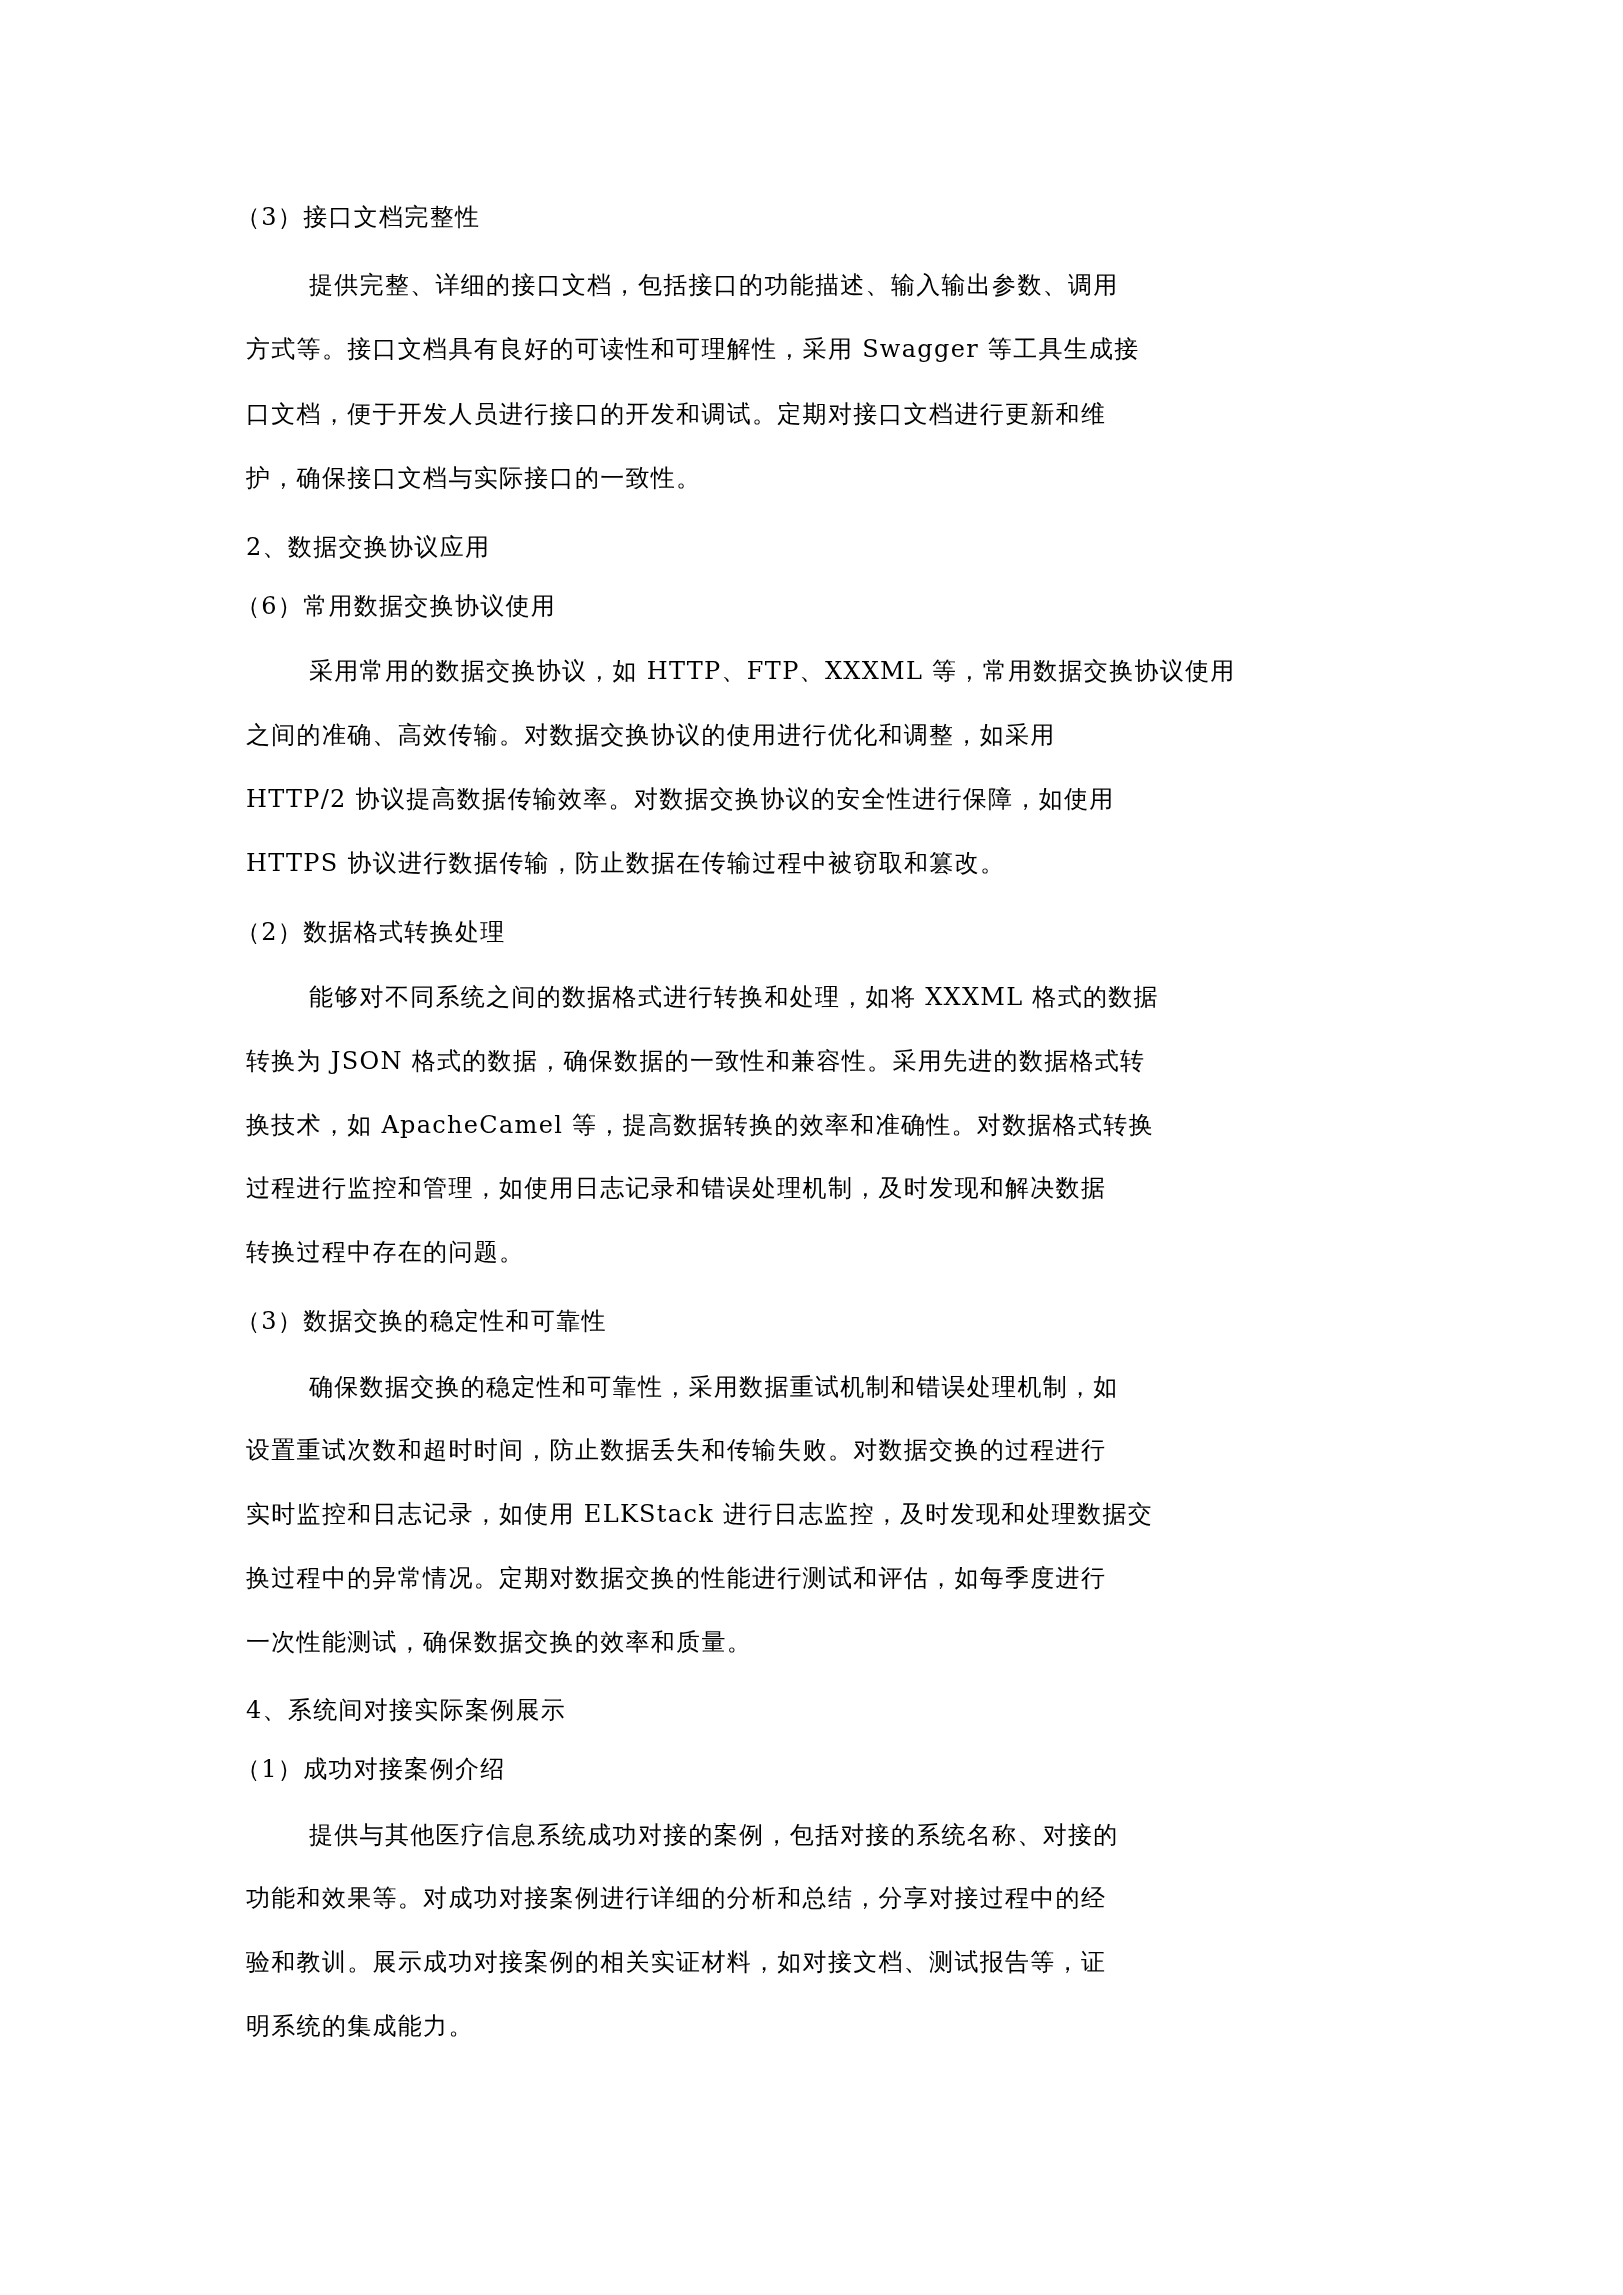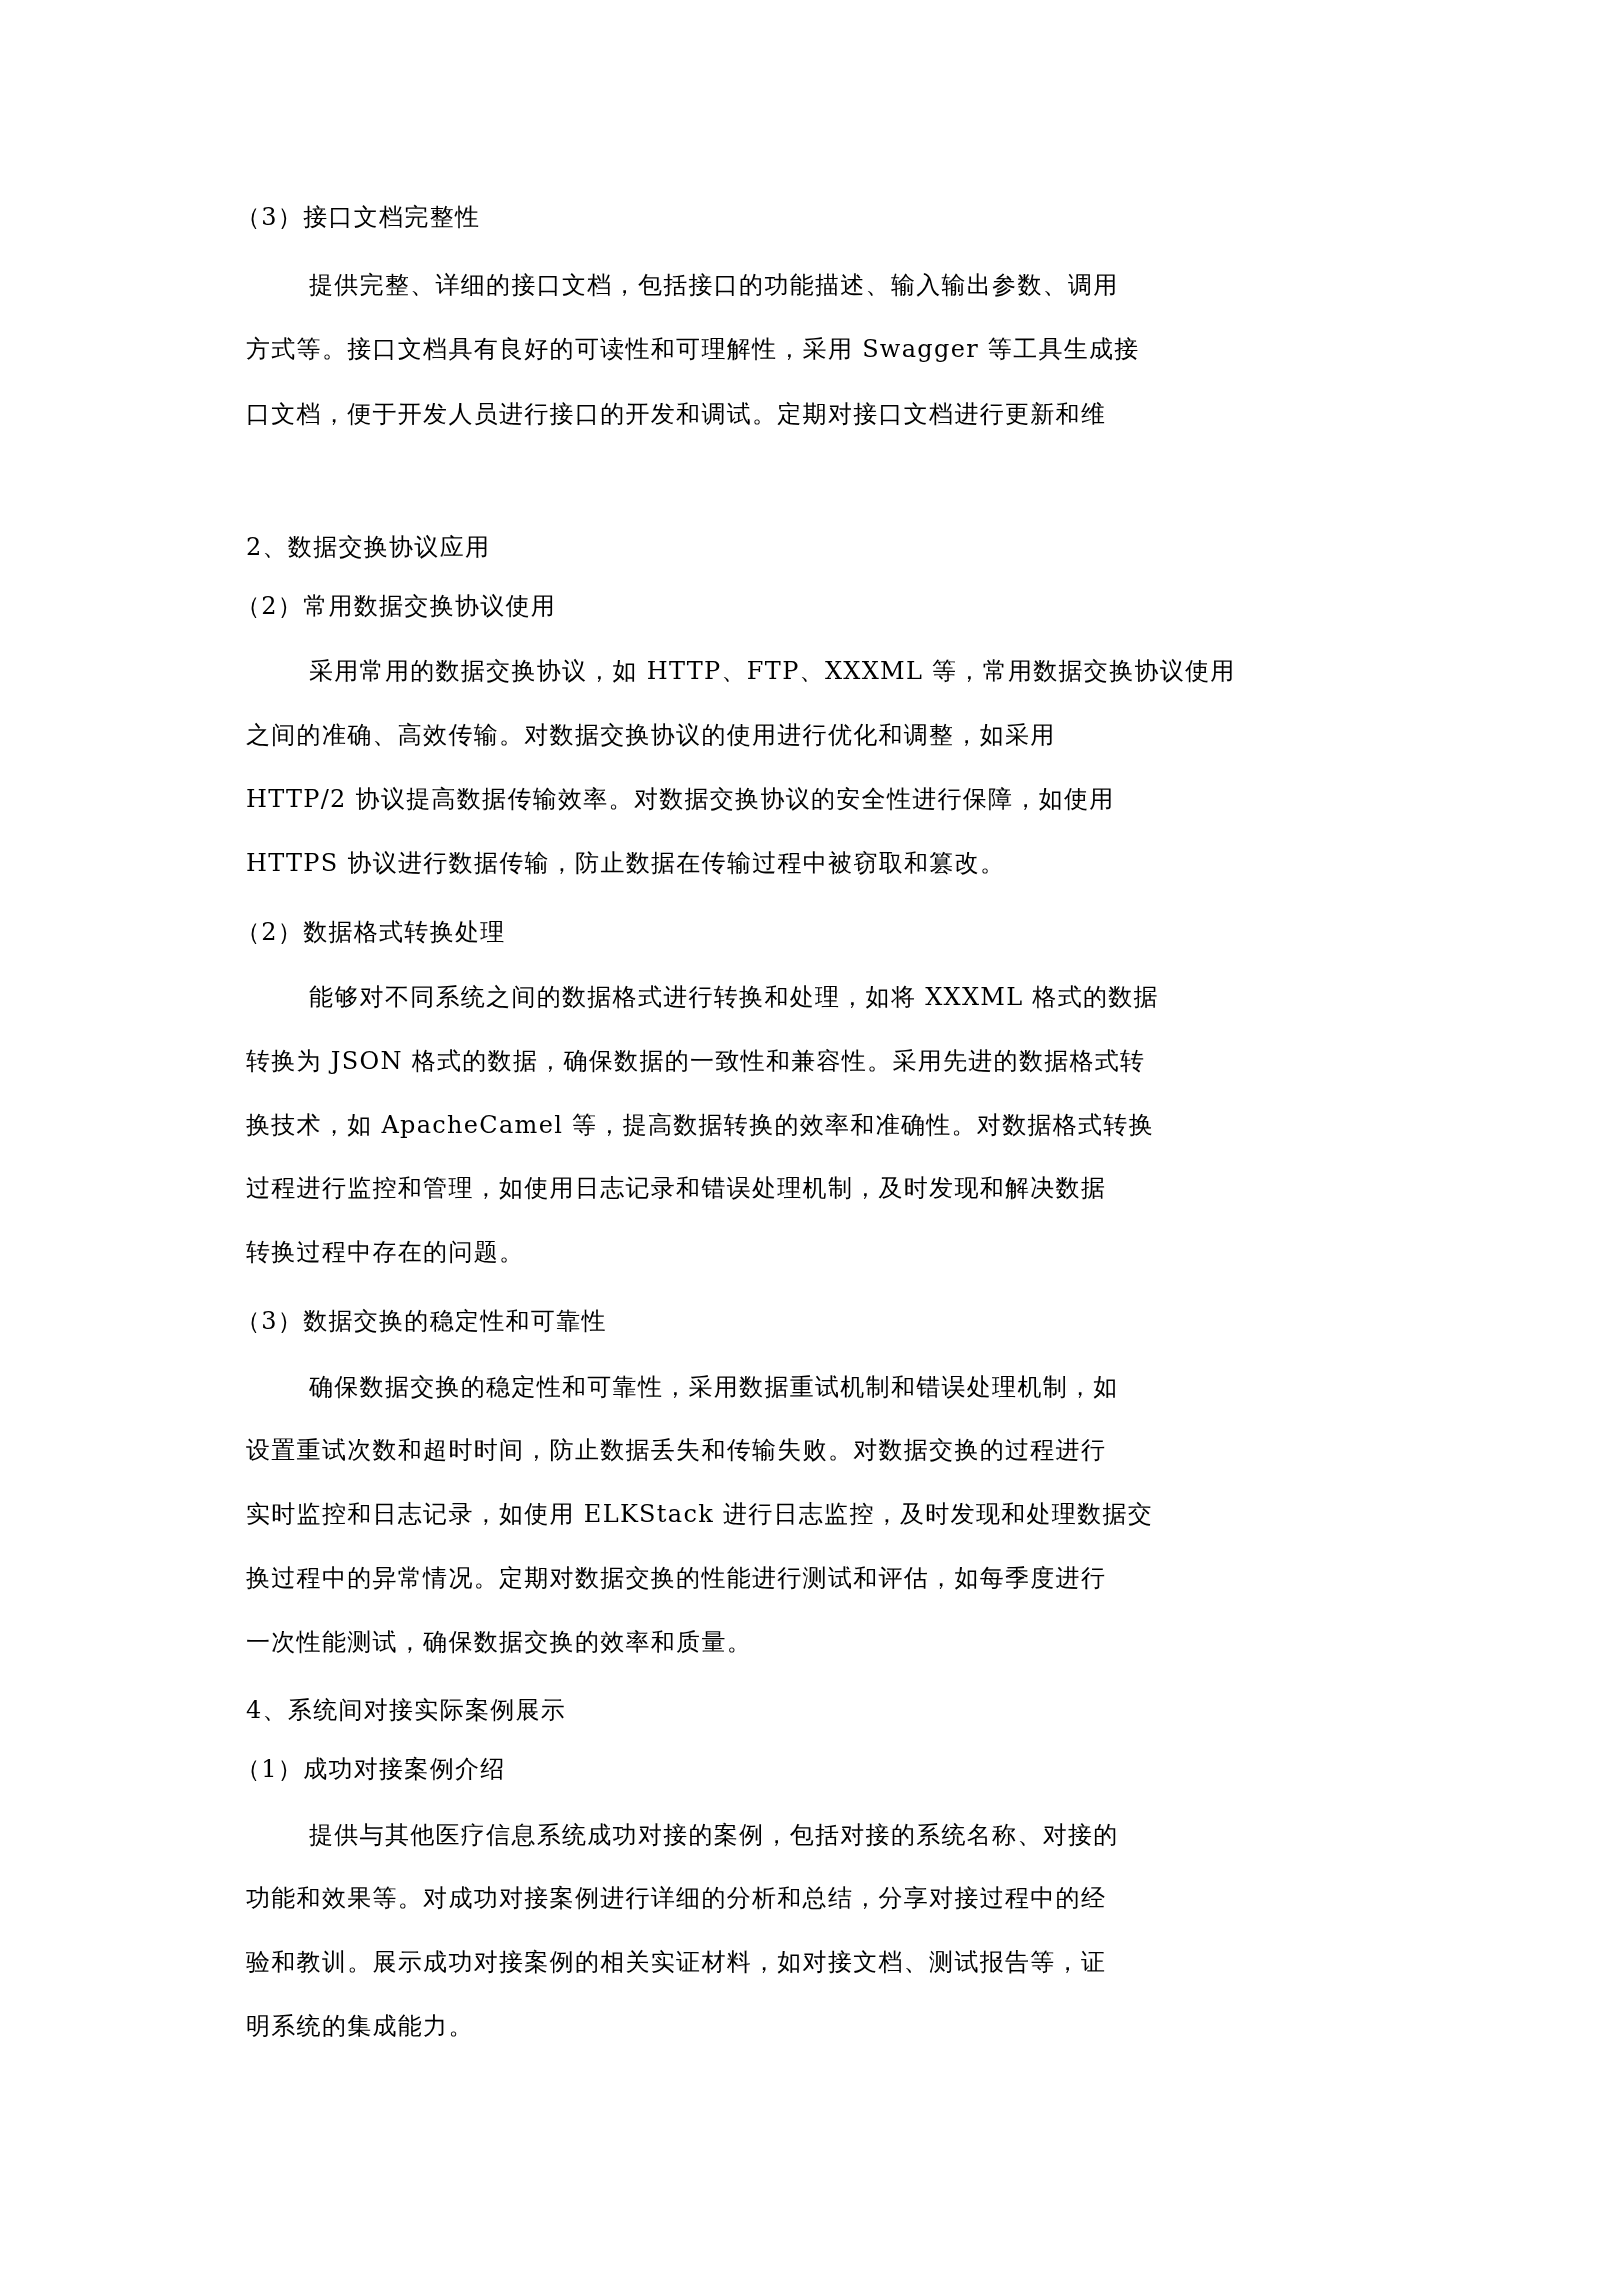--- a/index.html
+++ b/index.html
@@ -20,24 +20,25 @@
 </style>
 </head>
 <body>
 
 <div class="page">
 
   <div class="line h3" style="top:200px">（3）接口文档完整性</div>
   <div class="line indent" style="top:268px">提供完整、详细的接口文档，包括接口的功能描述、输入输出参数、调用</div>
   <div class="line" style="top:332px">方式等。接口文档具有良好的可读性和可理解性，采用 Swagger 等工具生成接</div>
   <div class="line" style="top:397px">口文档，便于开发人员进行接口的开发和调试。定期对接口文档进行更新和维</div>
+  <div class="line" style="top:461px">护，确保接口文档与实际接口的一致性。</div>
 
   <div class="line h2" style="top:530px">2、数据交换协议应用</div>
 
-  <div class="line h3" style="top:589px">（2）常用数据交换协议使用</div>
+  <div class="line h3" style="top:589px">（6）常用数据交换协议使用</div>
   <div class="line indent" style="top:654px">采用常用的数据交换协议，如 HTTP、FTP、XXXML 等，常用数据交换协议使用</div>
   <div class="line" style="top:718px">之间的准确、高效传输。对数据交换协议的使用进行优化和调整，如采用</div>
   <div class="line" style="top:782px">HTTP/2 协议提高数据传输效率。对数据交换协议的安全性进行保障，如使用</div>
   <div class="line" style="top:846px">HTTPS 协议进行数据传输，防止数据在传输过程中被窃取和篡改。</div>
 
   <div class="line h3" style="top:915px">（2）数据格式转换处理</div>
   <div class="line indent" style="top:980px">能够对不同系统之间的数据格式进行转换和处理，如将 XXXML 格式的数据</div>
   <div class="line" style="top:1044px">转换为 JSON 格式的数据，确保数据的一致性和兼容性。采用先进的数据格式转</div>
   <div class="line" style="top:1108px">换技术，如 ApacheCamel 等，提高数据转换的效率和准确性。对数据格式转换</div>
   <div class="line" style="top:1171px">过程进行监控和管理，如使用日志记录和错误处理机制，及时发现和解决数据</div>

